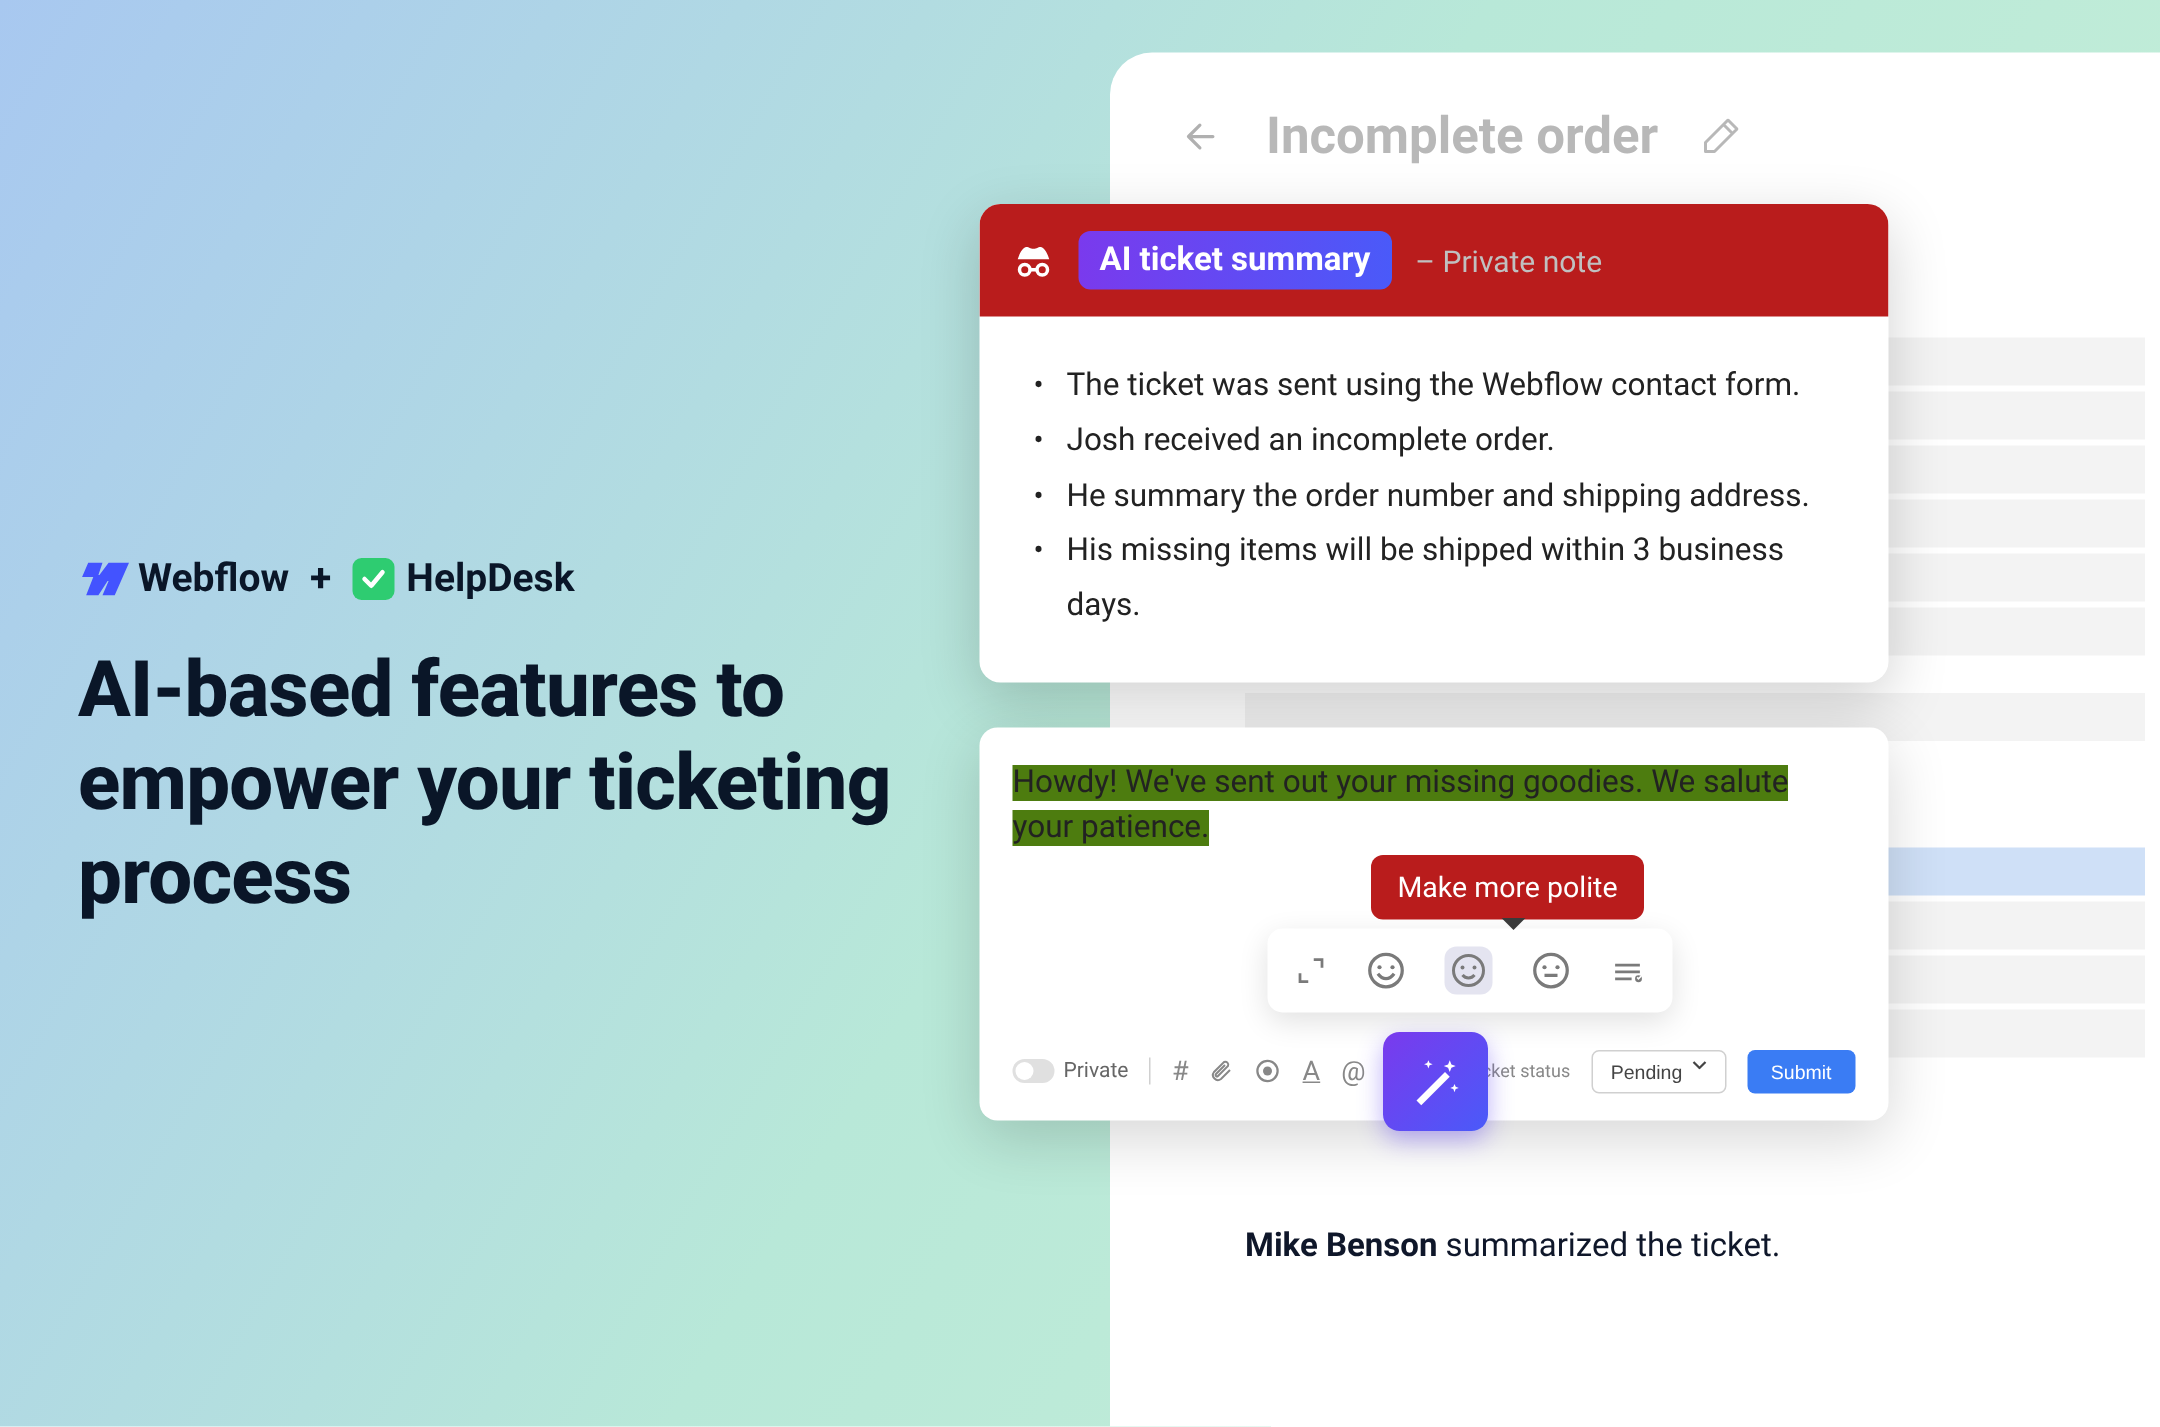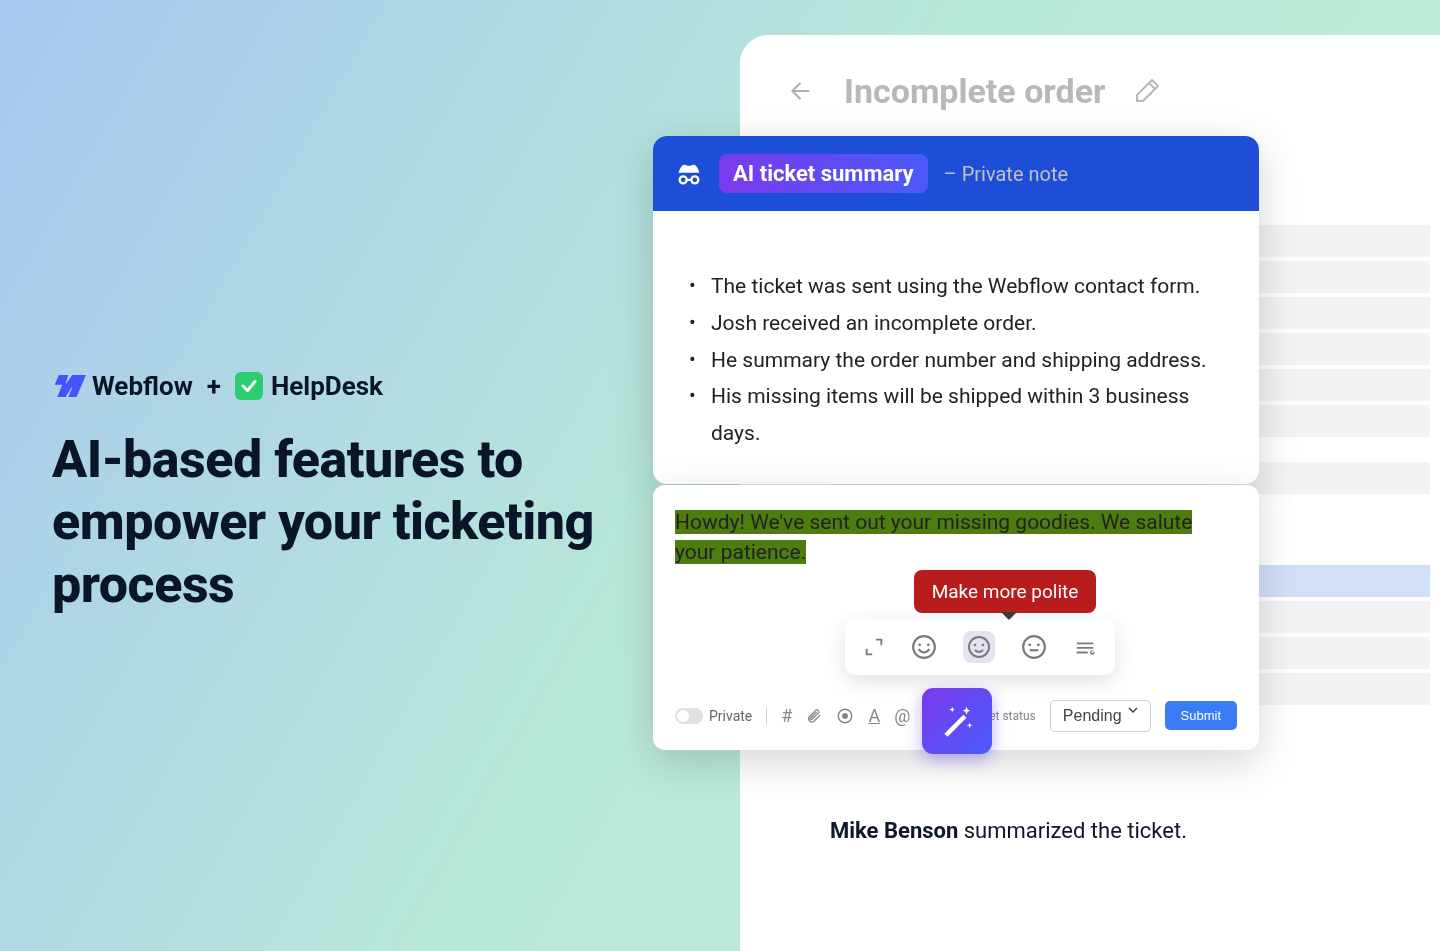--- a/index.html
+++ b/index.html
@@ -125,21 +125,21 @@
   position: absolute;
   left: 653px;
   top: 136px;
   width: 606px;
   background: #fff;
   border-radius: 14px;
   box-shadow: 0 12px 40px rgba(0,0,0,0.18);
   overflow: hidden;
 }
 .summary-header {
-  background: #1d4ed8;
+  background: #b91c1c;
   display: flex;
   align-items: center;
   padding: 18px 22px;
   gap: 16px;
 }
 .incognito-icon { color: #fff; }
 .ai-badge {
   background: linear-gradient(90deg, #7a3aed 0%, #4a5af9 100%);
   color: #fff;
   font-weight: 700;
@@ -149,21 +149,20 @@
 }
 .private-note-tag {
   color: #c0c0c0;
   font-size: 20px;
 }
 .summary-body {
   padding: 28px 32px 32px 32px;
 }
 .summary-body ul {
   list-style: none;
-  margin-top: 29px;
 }
 .summary-body li {
   font-size: 21px;
   color: #222;
   line-height: 1.75;
   padding-left: 26px;
   position: relative;
 }
 .summary-body li::before {
   content: "•";
@@ -280,21 +279,21 @@
 }
 .spacer { flex: 1; }
 .ticket-status-label {
   font-size: 12px;
   color: #888;
 }
 .pending-btn {
   border: 1px solid #d0d0d0;
   background: #fff;
   padding: 6px 12px;
-  font-size: 16px;
+  font-size: 13px;
   border-radius: 5px;
   display: flex;
   align-items: flex-start;
   gap: 6px;
   color: #444;
 }
 .submit-btn {
   background: #3a7cf4;
   color: #fff;
   border: none;

